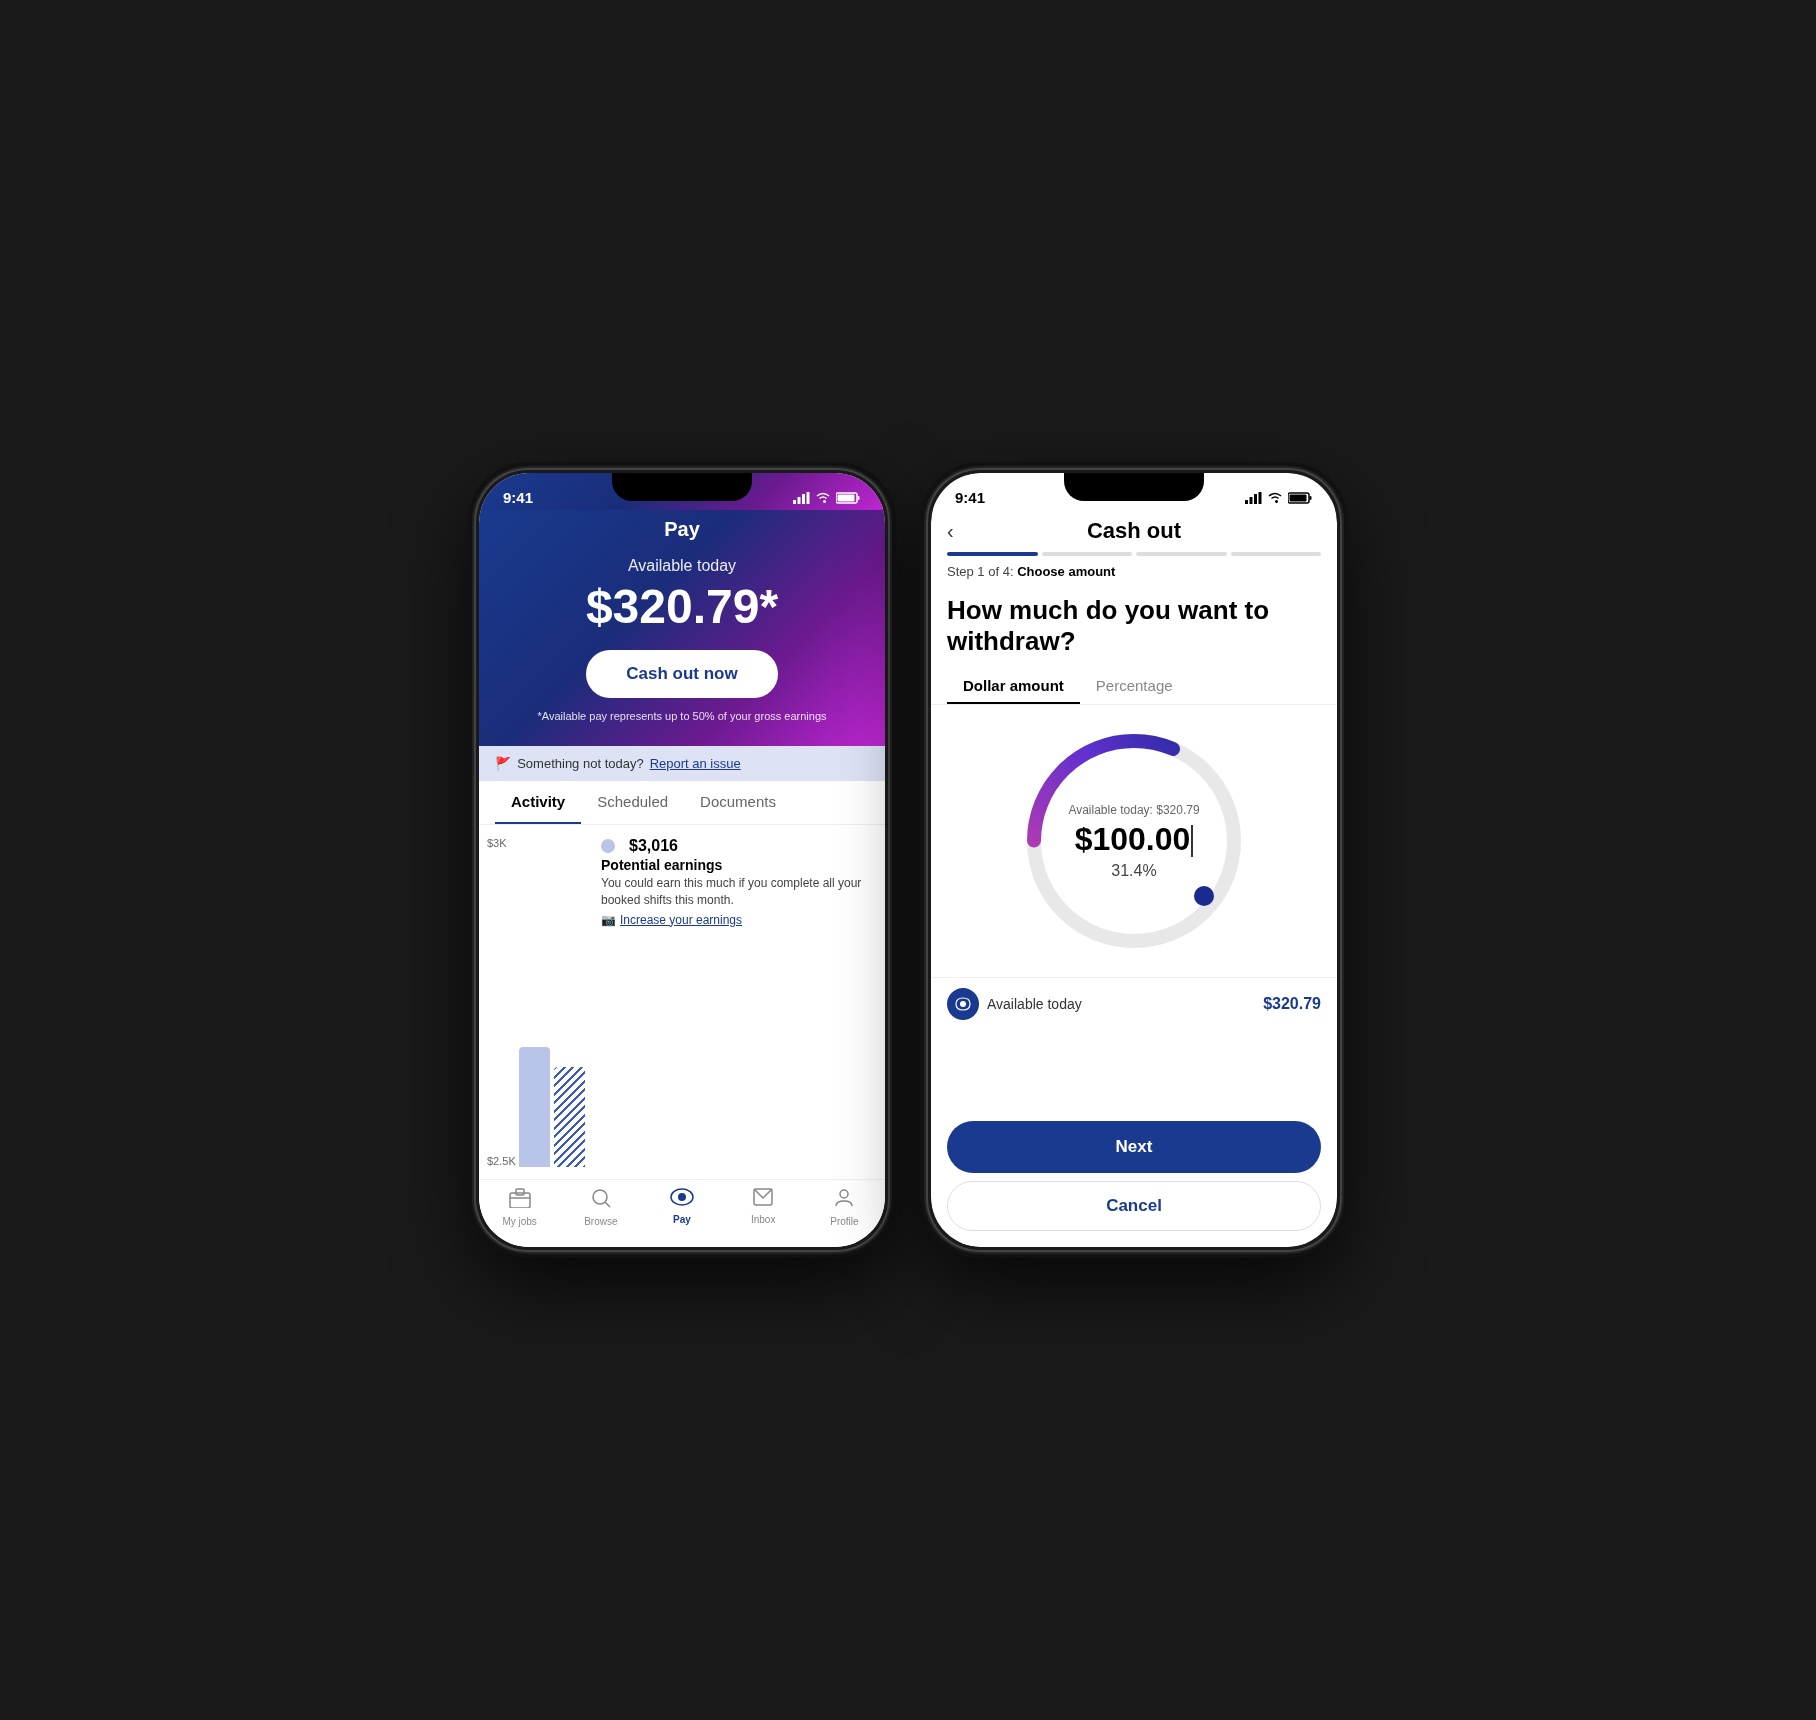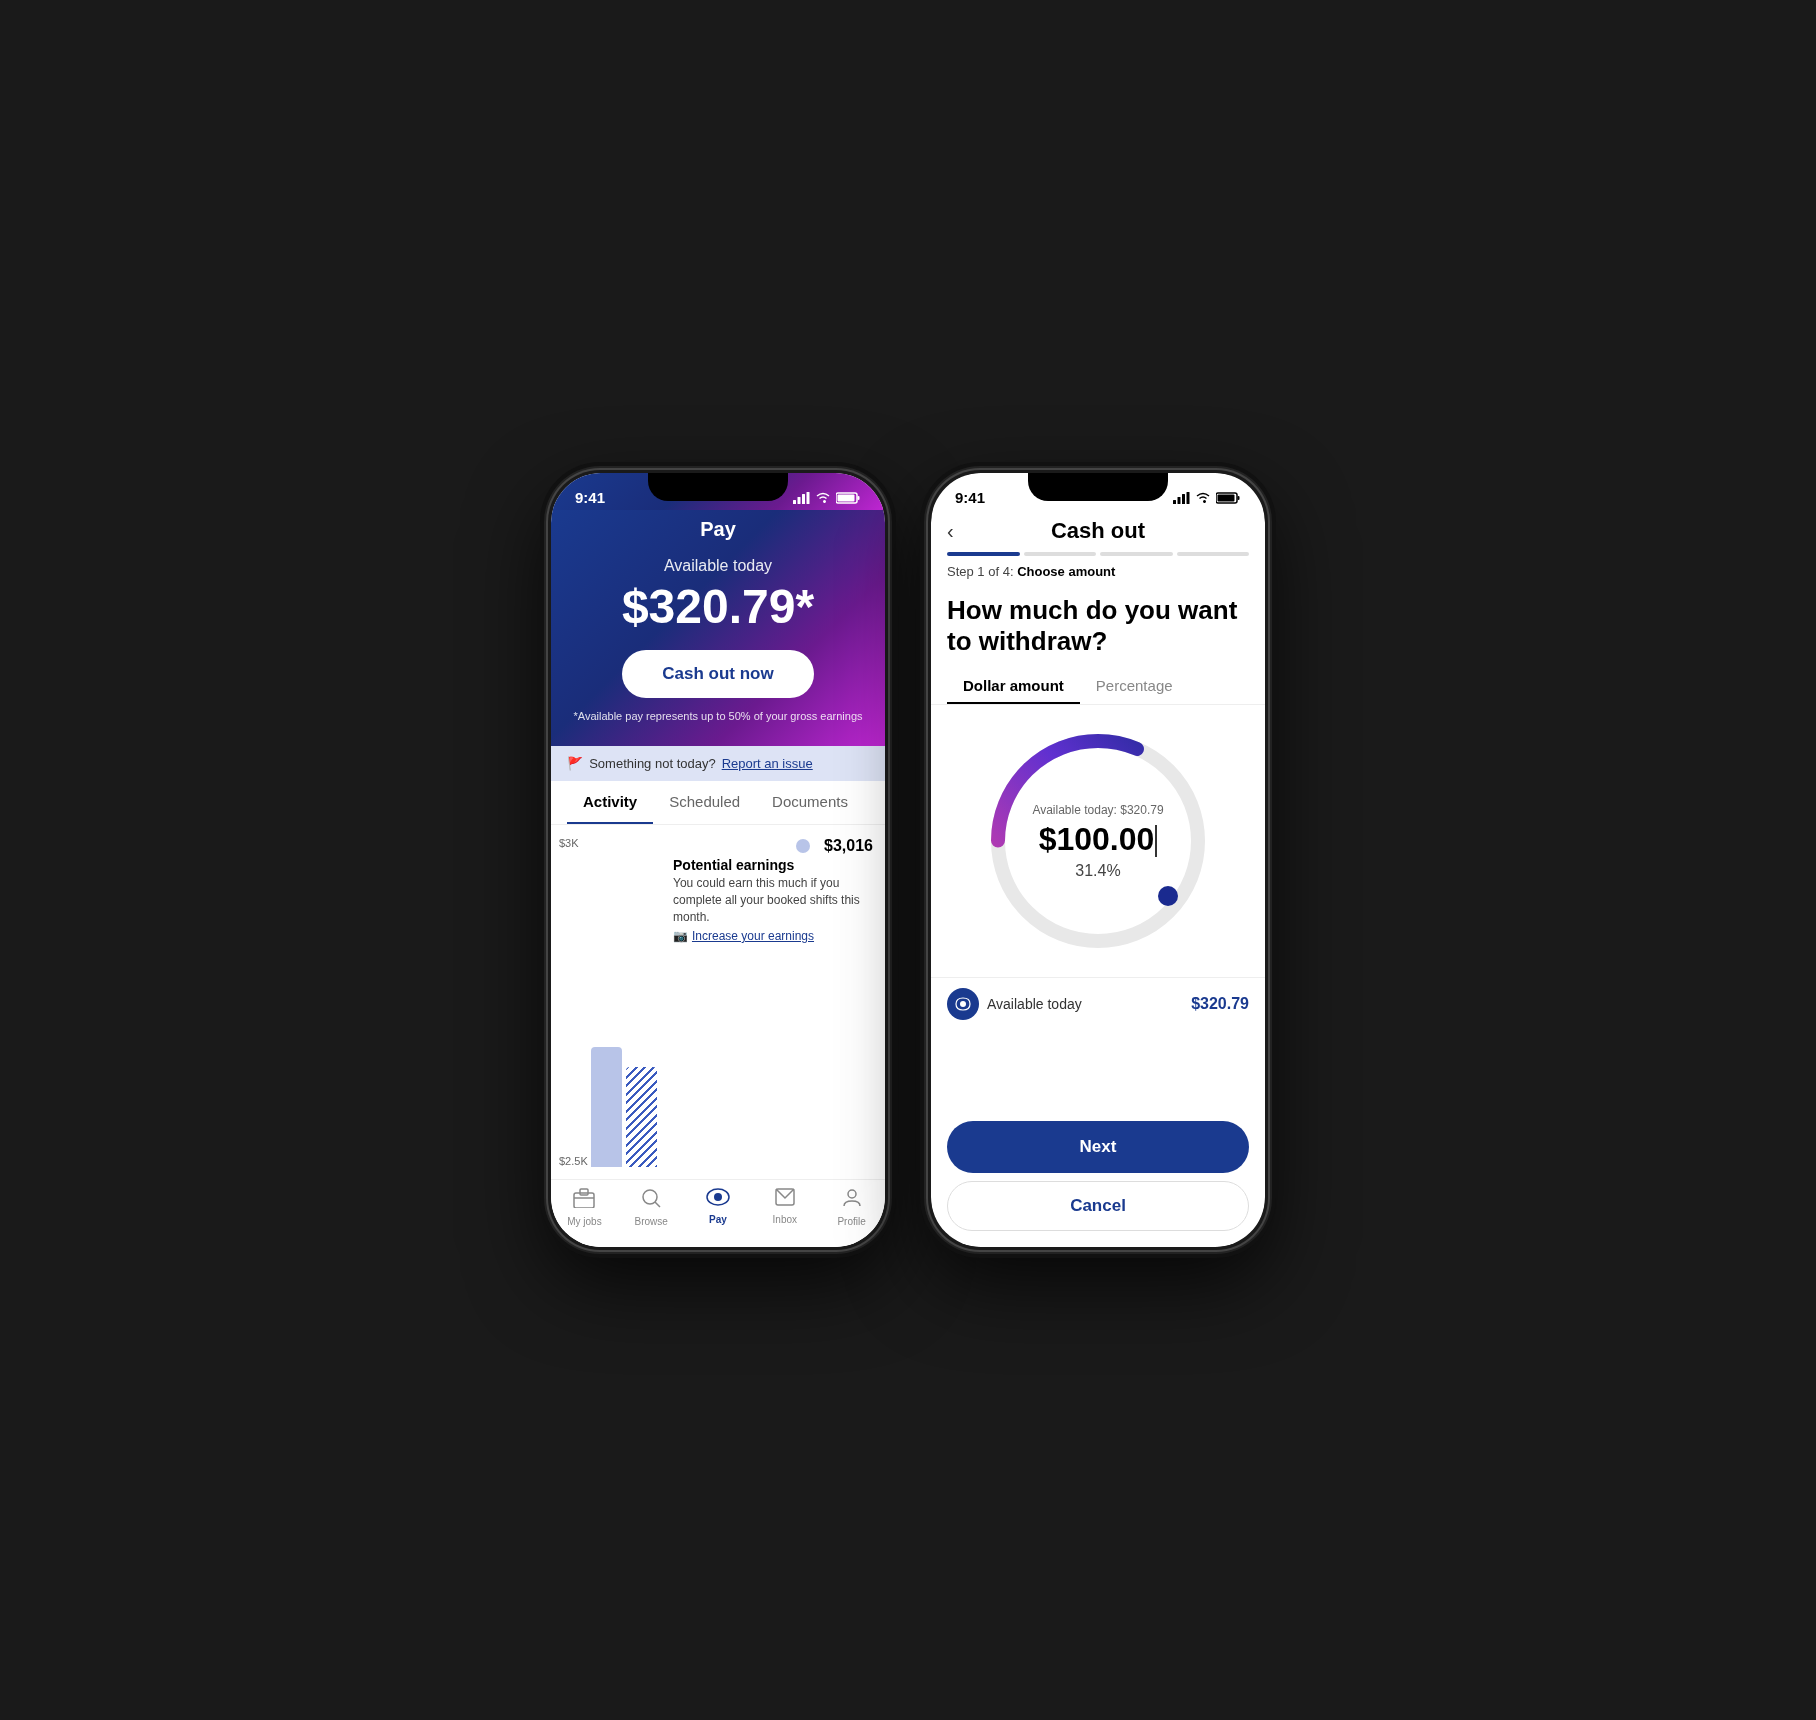--- a/index.html
+++ b/index.html
@@ -9,21 +9,21 @@
       justify-content: center;
       align-items: center;
       min-height: 100vh;
       font-family: -apple-system, BlinkMacSystemFont, 'Helvetica Neue', Arial, sans-serif;
       gap: 40px;
       padding: 40px;
     }
 
     
     .phone {
-      width: 340px;
+      width: 412px;
       height: 780px;
       background: #1a1a1a;
       border-radius: 52px;
       position: relative;
       box-shadow:
         0 0 0 2px #444,
         0 0 0 4px #222,
         0 0 0 8px #111,
         0 30px 80px rgba(0,0,0,0.8);
       overflow: hidden;
@@ -200,21 +200,20 @@
       padding: 0 12px;
     }
     .earnings-item {
       margin-bottom: 20px;
     }
     .earnings-badge {
       display: flex;
       align-items: center;
       gap: 14px;
       margin-bottom: 2px;
-      justify-content: flex-end;
     }
     .badge-circle {
       width: 14px;
       height: 14px;
       border-radius: 50%;
       background: #b8c4e8;
     }
     .badge-striped {
       width: 14px;
       height: 14px;

